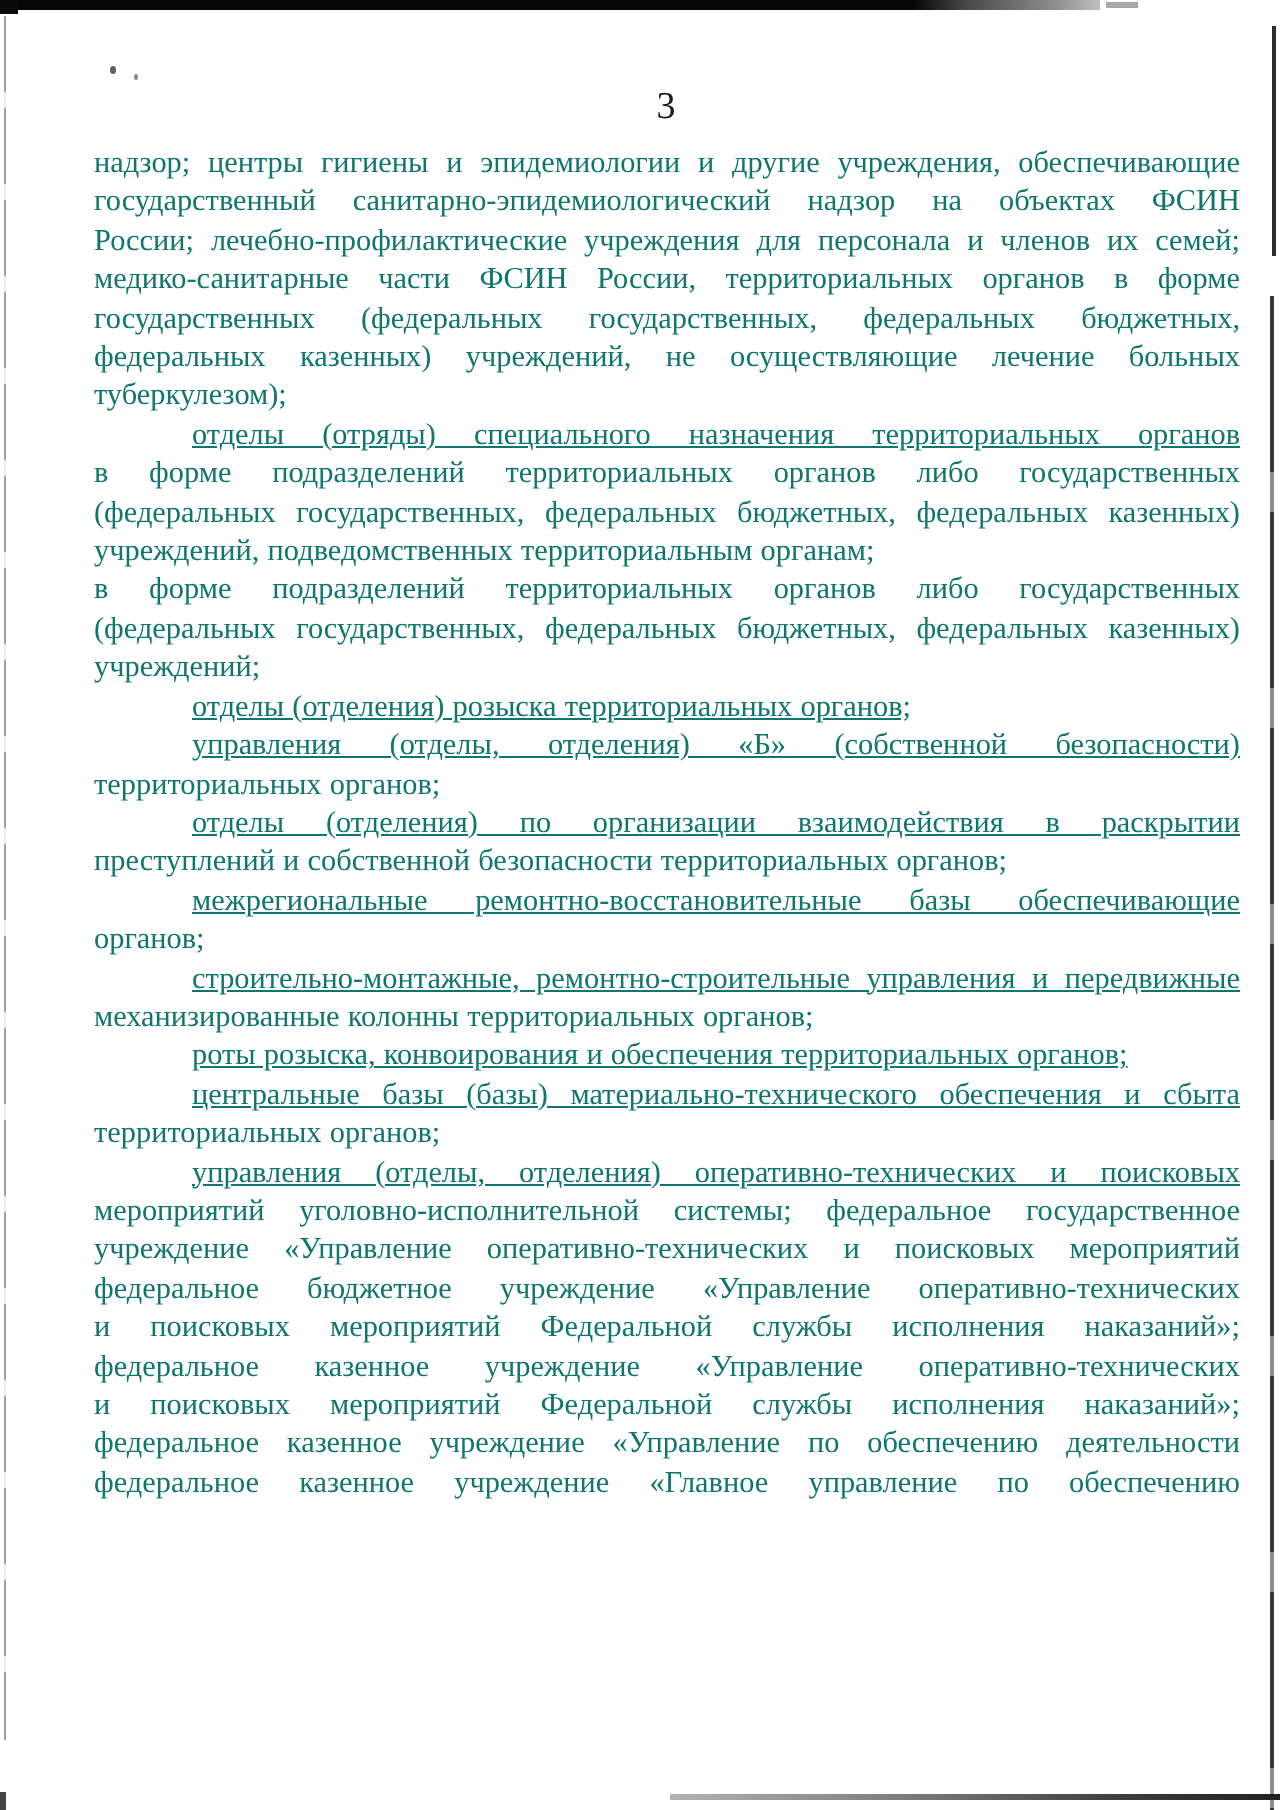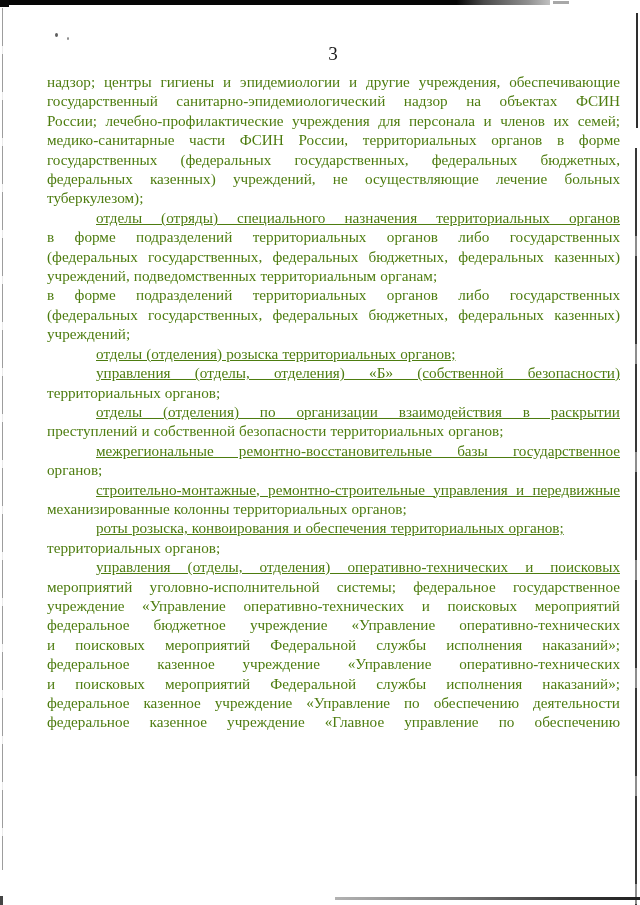--- a/index.html
+++ b/index.html
@@ -12,21 +12,21 @@
 
   
   .pageno{
     position:absolute;top:43px;left:303px;width:60px;
     text-align:center;font-size:19px;color:#1a1a1a;
   }
 
   
   .body-text{
     position:absolute;left:47px;top:72px;width:573px;
-    font-size:15.2px;line-height:19.4px;color:#4d7c0f;
+    font-size:15.2px;line-height:19.4px;color:#0f766e;
   }
   .para{margin:0;padding:0;}
   .line{
     text-align:justify;
     text-align-last:justify;
     word-spacing:0.02em;
   }
   .line.ind{text-indent:49px;text-decoration:underline;}
   .line.last{text-align-last:left;}
 
@@ -99,31 +99,32 @@
       </div>
       <div class="para">
         <div class="line ind">управления (отделы, отделения) «Б» (собственной безопасности)</div>
         <div class="line last">территориальных органов;</div>
       </div>
       <div class="para">
         <div class="line ind">отделы (отделения) по организации взаимодействия в раскрытии</div>
         <div class="line last">преступлений и собственной безопасности территориальных органов;</div>
       </div>
       <div class="para">
-        <div class="line ind">межрегиональные ремонтно-восстановительные базы государственное</div>
+        <div class="line ind">межрегиональные ремонтно-восстановительные базы обеспечивающие</div>
         <div class="line last">органов;</div>
       </div>
       <div class="para">
         <div class="line ind">строительно-монтажные, ремонтно-строительные управления и передвижные</div>
         <div class="line last">механизированные колонны территориальных органов;</div>
       </div>
       <div class="para">
         <div class="line ind last">роты розыска, конвоирования и обеспечения территориальных органов;</div>
       </div>
       <div class="para">
+        <div class="line ind">центральные базы (базы) материально-технического обеспечения и сбыта</div>
         <div class="line last">территориальных органов;</div>
       </div>
       <div class="para">
         <div class="line ind">управления (отделы, отделения) оперативно-технических и поисковых</div>
         <div class="line">мероприятий уголовно-исполнительной системы; федеральное государственное</div>
         <div class="line">учреждение «Управление оперативно-технических и поисковых мероприятий</div>
         <div class="line">федеральное бюджетное учреждение «Управление оперативно-технических</div>
         <div class="line">и поисковых мероприятий Федеральной службы исполнения наказаний»;</div>
         <div class="line">федеральное казенное учреждение «Управление оперативно-технических</div>
         <div class="line">и поисковых мероприятий Федеральной службы исполнения наказаний»;</div>

